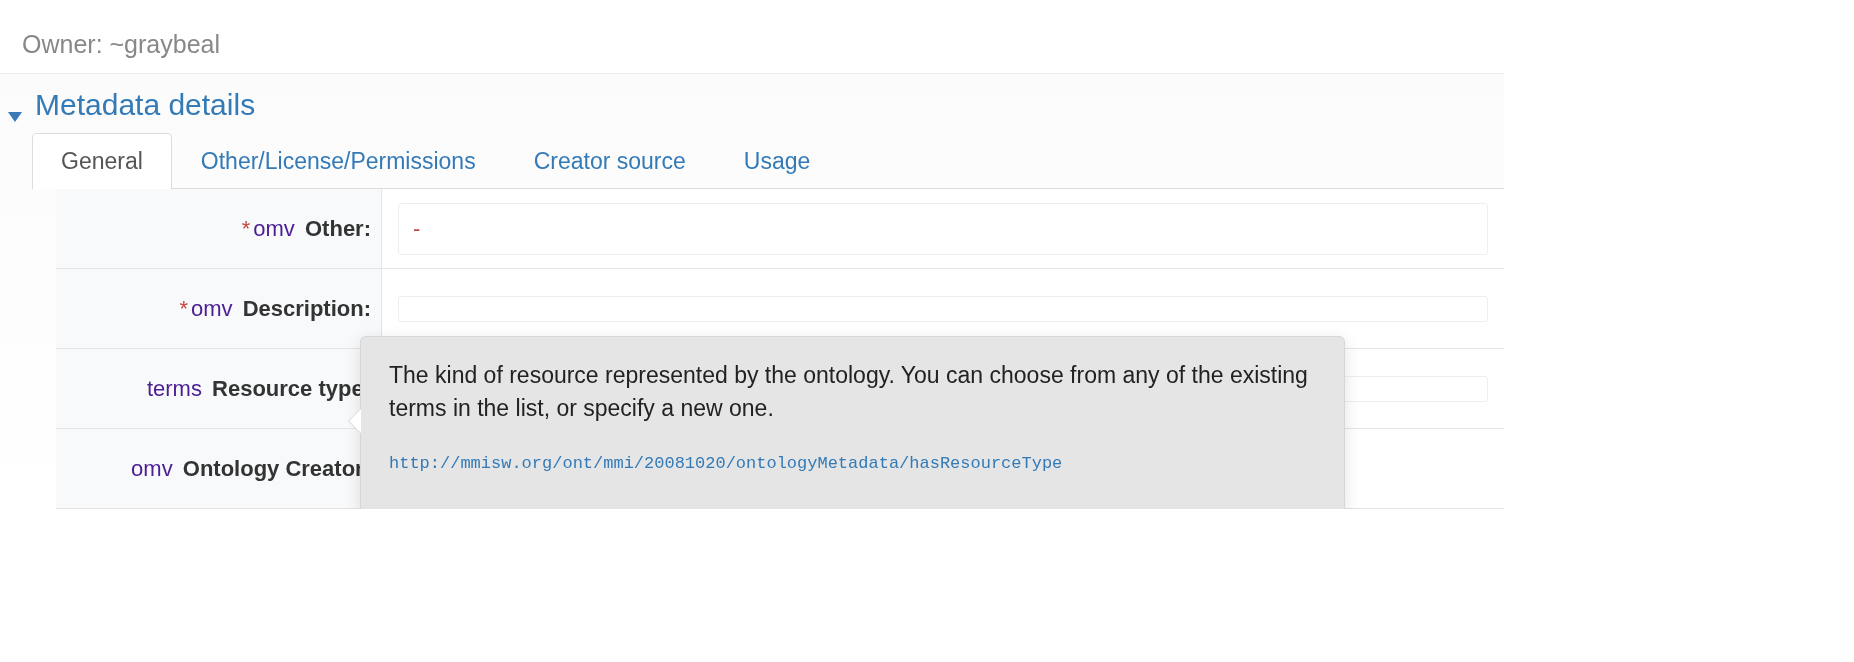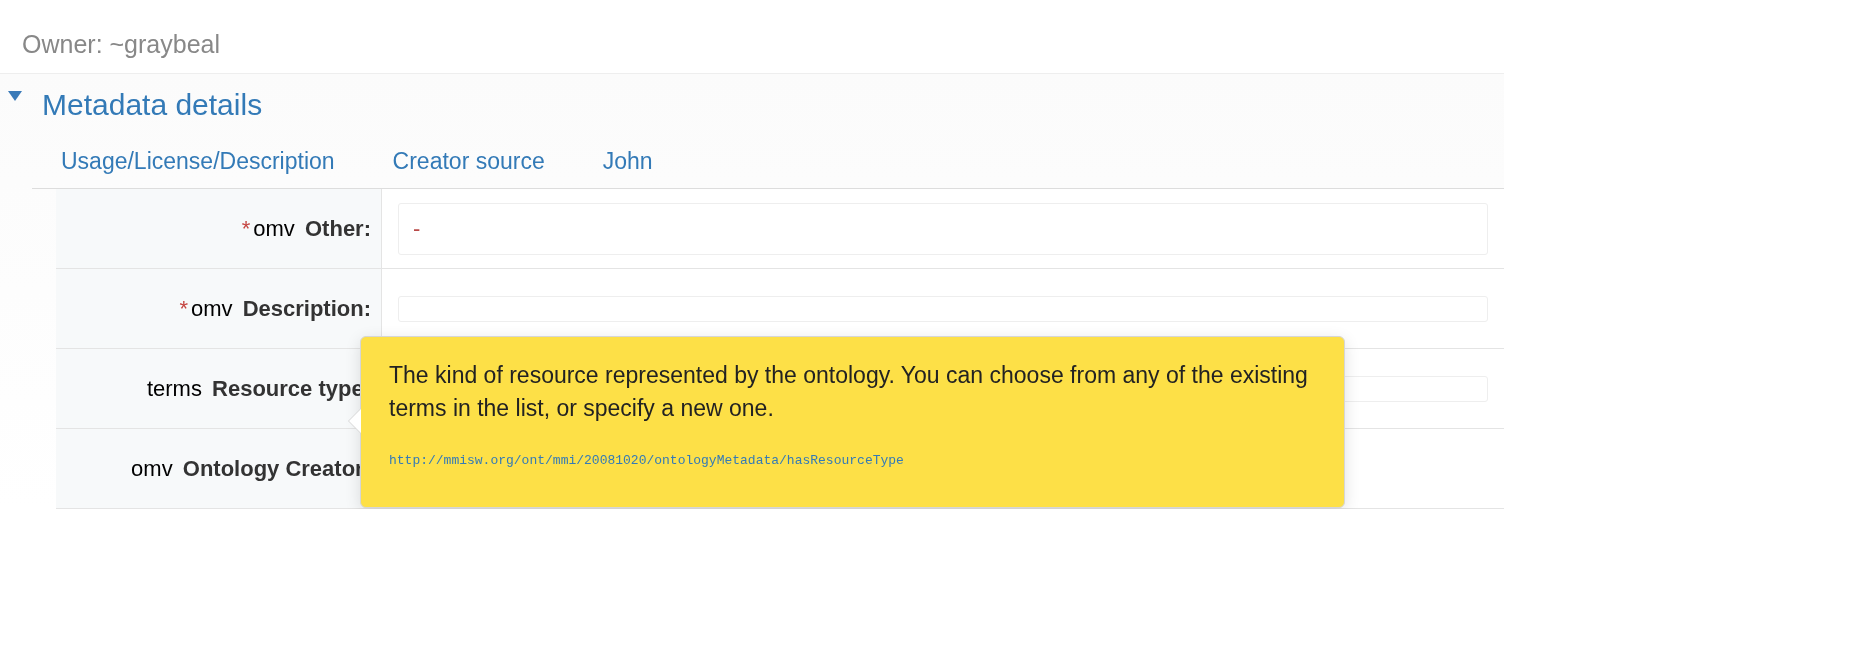--- a/index.html
+++ b/index.html
@@ -19,22 +19,22 @@
     font-size: 25px;
     color: #888;
   }
   .metadata-section {
     border-top: 1px solid #eee;
     background: linear-gradient(#fbfbfb, #fff);
     padding: 0 0 0 8px;
   }
   .section-header {
     display: flex;
-    align-items: flex-start;
-    gap: 20px;
+    align-items: flex-end;
+    gap: 13px;
     padding: 14px 0 10px 0;
     cursor: pointer;
   }
   .caret-down {
     width: 0; height: 0;
     border-left: 7px solid transparent;
     border-right: 7px solid transparent;
     border-top: 10px solid #3a7ab8;
     margin-top: 3px;
   }
@@ -92,21 +92,21 @@
     display: flex;
     align-items: center;
     justify-content: flex-end;
     border-right: 1px solid #e4e4e4;
   }
   .req-star {
     color: #c54642;
     margin-right: 3px;
   }
   .prefix {
-    color: #000000;
+    color: #4c1d95;
     font-weight: 400;
     margin-right: 4px;
   }
   .label-text {
     font-weight: 700;
     color: #333;
   }
   .value-cell {
     flex: 1;
     padding: 12px 16px;
@@ -130,21 +130,21 @@
   .value-text {
     font-size: 24px;
     color: #333;
   }
   
   .tooltip {
     position: absolute;
     left: 360px;
     top: 336px;
     width: 985px;
-    background: #fde047;
+    background: #e5e5e5;
     border: 1px solid #d6d6d6;
     border-radius: 6px;
     box-shadow: 0 4px 16px rgba(0,0,0,0.12);
     padding: 22px 28px 36px 28px;
     font-size: 23px;
     color: #222;
     line-height: 1.45;
     z-index: 10;
   }
   .tooltip-arrow {
@@ -161,21 +161,21 @@
     left: -13px;
     top: 71px;
     width: 0; height: 0;
     border-top: 13px solid transparent;
     border-bottom: 13px solid transparent;
     border-right: 13px solid #d6d6d6;
   }
   .tooltip-link {
     margin-top: 26px;
     font-family: "Courier New", Courier, monospace;
-    font-size: 13px;
+    font-size: 17px;
     color: #337ab7;
     cursor: pointer;
     word-break: break-all;
   }
 </style>
 </head>
 <body>
 
 <div class="page">
 
@@ -183,23 +183,24 @@
 
   <div class="metadata-section">
 
     <div class="section-header">
       <span class="caret-down"></span>
       <span class="section-title">Metadata details</span>
     </div>
 
     <div class="tabs-wrap">
       <div class="tabs">
-        <div class="tab">Usage/License/Description</div>
+        <div class="tab active">General</div>
+        <div class="tab">Other/License/Permissions</div>
         <div class="tab">Creator source</div>
-        <div class="tab">John</div>
+        <div class="tab">Usage</div>
       </div>
 
       <div class="form-area">
 
         <div class="form-row first">
           <div class="label-cell">
             <span class="req-star">*</span>
             <span class="prefix">omv</span>&nbsp;
             <span class="label-text">Other:</span>
           </div>

